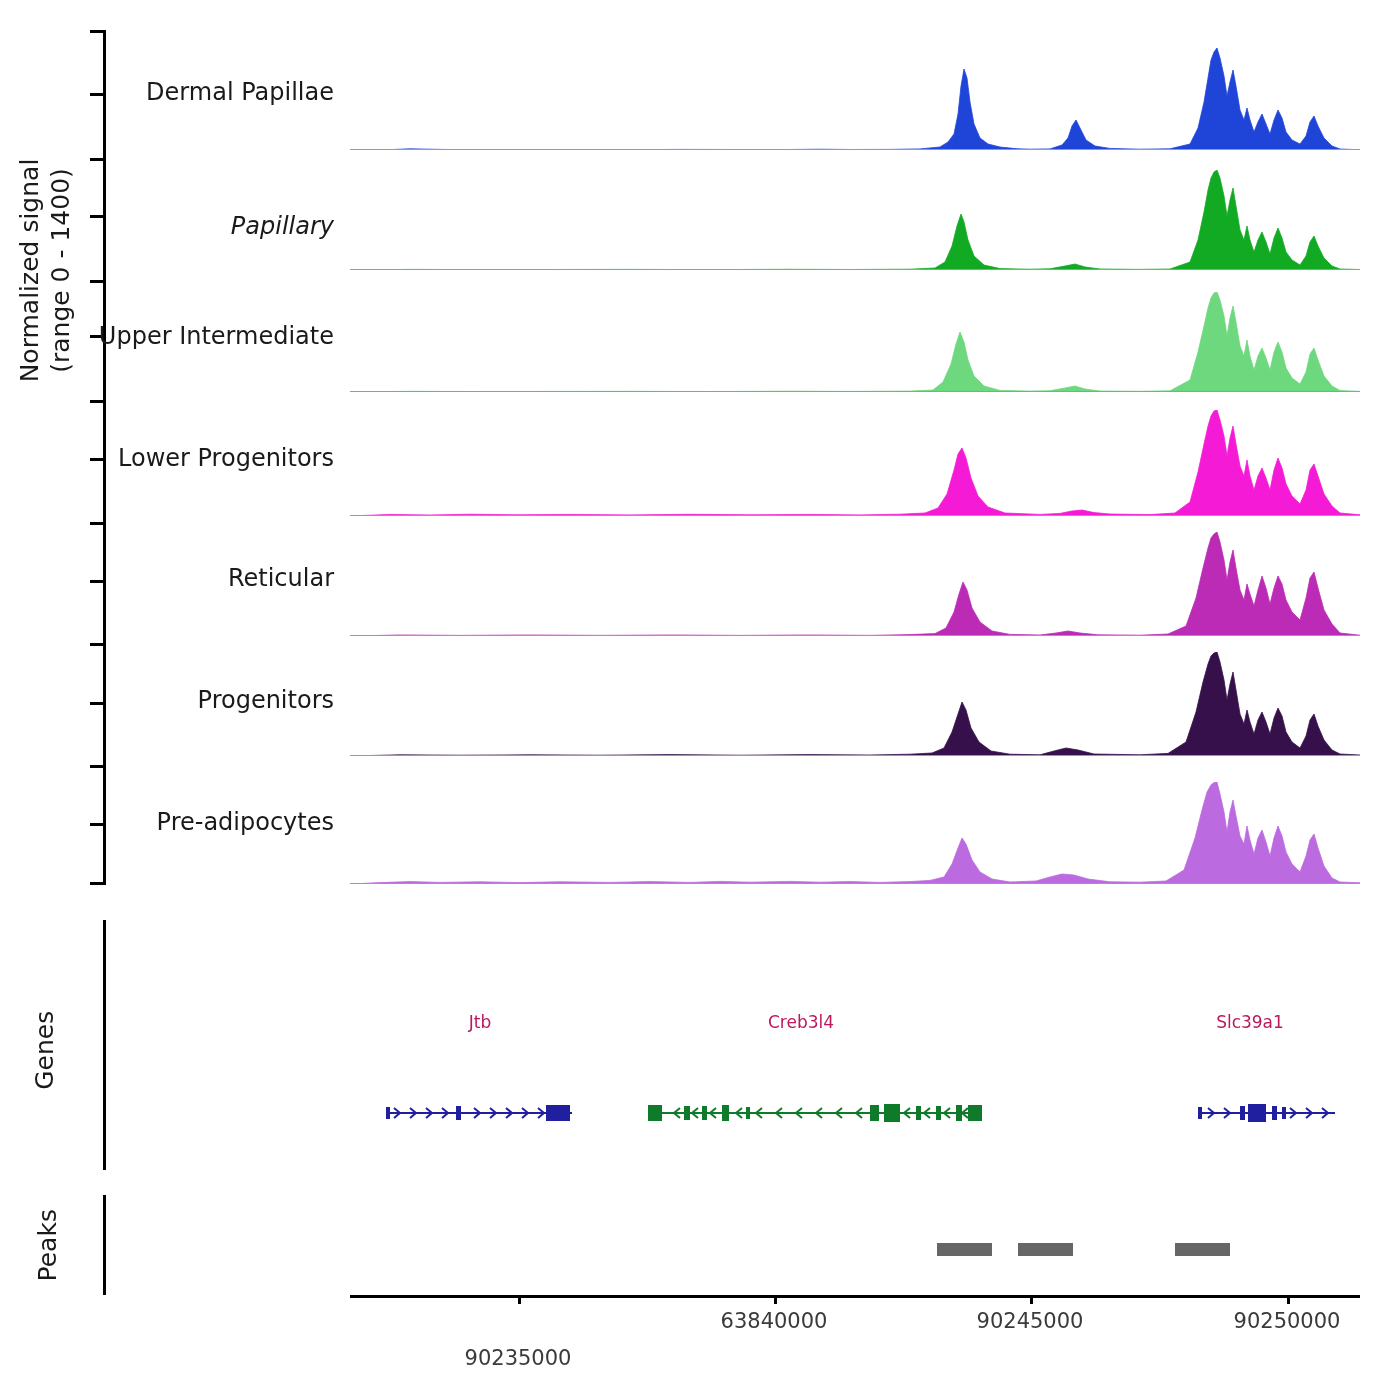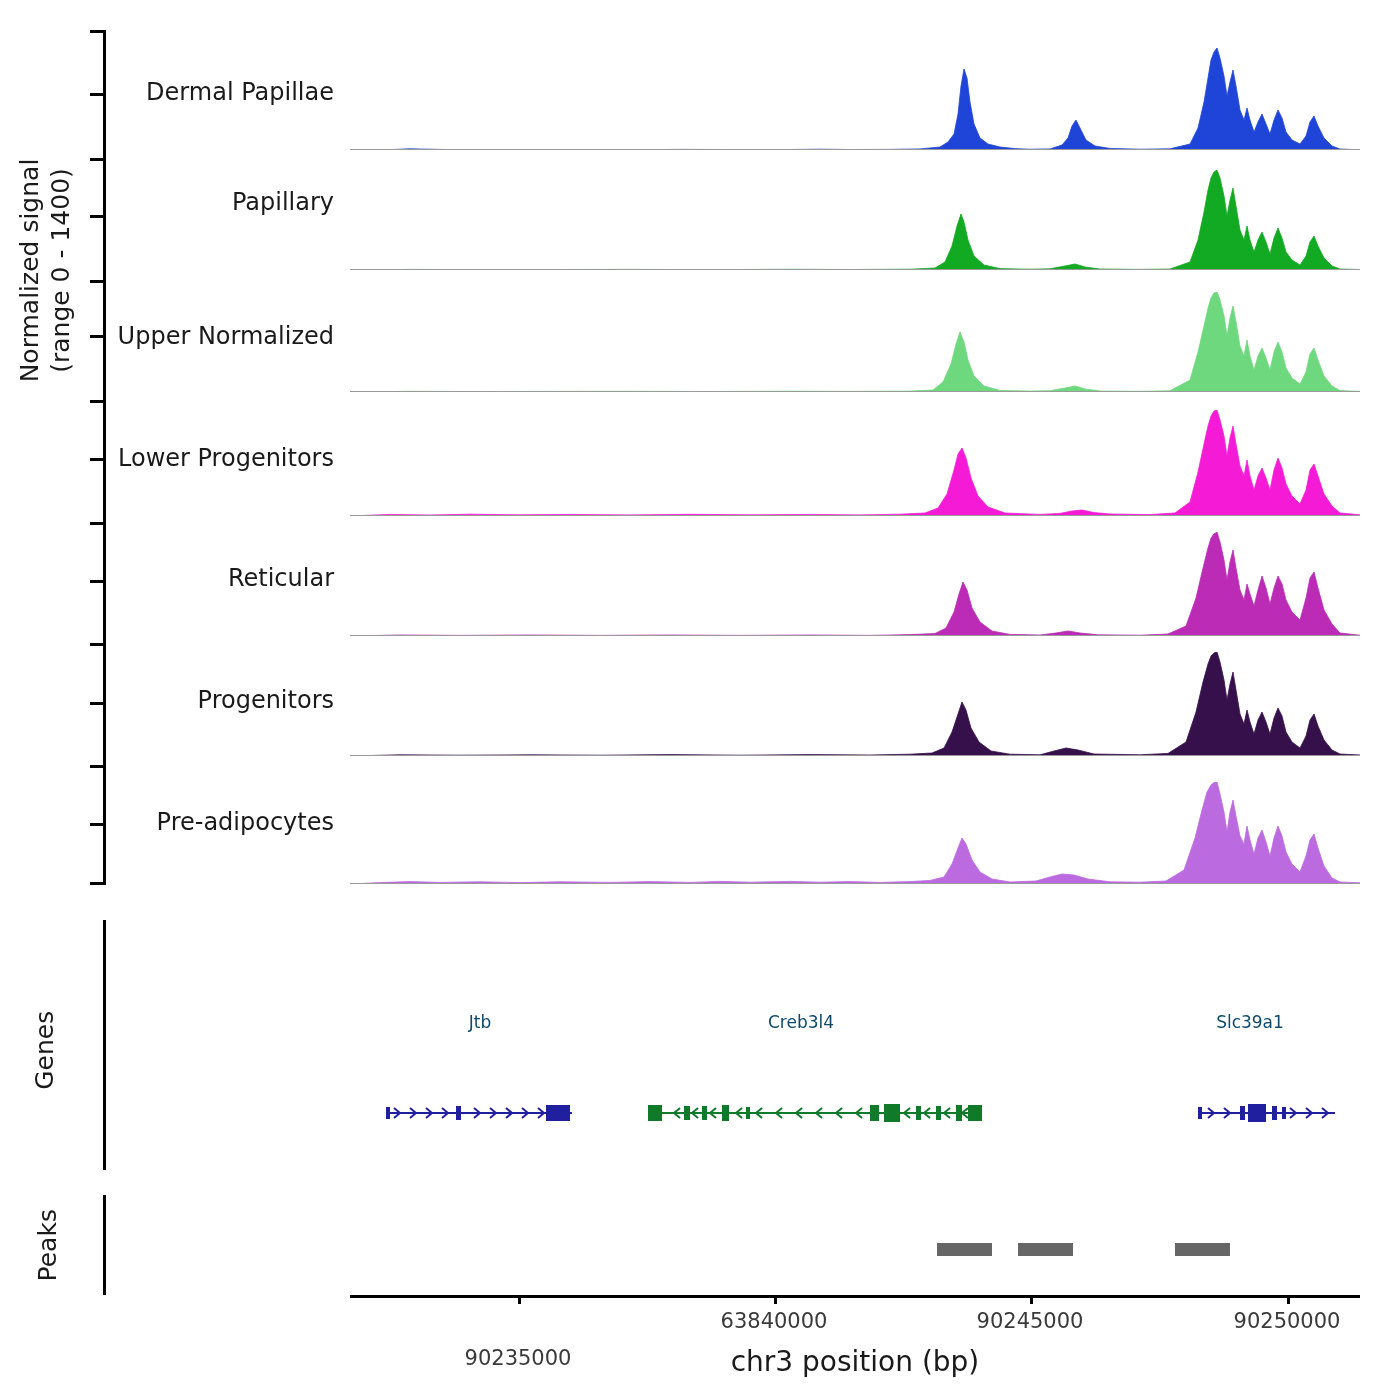--- a/index.html
+++ b/index.html
@@ -33,21 +33,21 @@
     position:absolute;
     right:1066px;
     font-size:24px;
     color:#1a1a1a;
     white-space:nowrap;
     text-align:right;
   }
 
   
   .gene-row{position:absolute;left:350px;width:1010px;height:30px;}
-  .genelabel{position:absolute;font-size:17px;color:#0c4a6e;white-space:nowrap;text-align:center;}
+  .genelabel{position:absolute;font-size:17px;color:#be185d;white-space:nowrap;text-align:center;}
 
   
   .peak{position:absolute;height:13px;background:#666666;}
 
   
   .xaxis{position:absolute;left:350px;top:1295px;width:1010px;height:3px;background:#000;}
   .xtick{position:absolute;top:1295px;width:3px;height:9px;background:#000;}
   .xticklabel{position:absolute;top:1309px;font-size:21px;color:#3a3a3a;text-align:center;white-space:nowrap;}
   .xtitle{position:absolute;top:1345px;left:350px;width:1010px;text-align:center;font-size:28px;color:#1a1a1a;}
 </style>
@@ -92,29 +92,29 @@
   <div class="spine" style="left:103px; top:1195px; height:100px;"></div>
 
   <div class="tracklabel" style="top:78px;">Dermal Papillae</div>
   <div class="track" style="top:48px;height:102px;">
     <svg width="1010" height="102" viewBox="0 0 1010 102" preserveAspectRatio="none">
       <path d="M0,102 L40,101.6 L60,100.8 L90,101.4 L120,101.8 L180,101.6 L240,101.5 L280,101.7 L330,101.4 L380,101.5 L430,101.6 L470,101.2 L500,101.5 L540,101.4 L570,100.9 L590,99 L598,94 L604,86 L608,66 L611,38 L614,21 L617,30 L620,54 L624,76 L630,90 L638,96 L650,99 L665,100.6 L680,101.2 L700,100.9 L712,97 L718,90 L722,78 L726,72 L730,80 L736,92 L745,98 L760,100.4 L790,101.2 L820,100.8 L840,96 L848,80 L854,54 L858,30 L861,12 L864,4 L867,0 L870,10 L874,28 L877,48 L880,34 L883,22 L886,38 L890,62 L894,72 L897,60 L900,72 L904,84 L908,74 L912,66 L916,76 L920,86 L924,72 L928,62 L932,70 L936,84 L942,92 L950,96 L956,88 L960,74 L964,68 L968,78 L974,90 L982,98 L990,101 L1010,101.8 L1010,102 Z" fill="#1f45d8" stroke="#1f45d8" stroke-width="0.8"></path>
     </svg>
     <div class="baseline"></div>
   </div>
 
-  <div class="tracklabel" style="top:188px;">Papillary</div>
+  <div class="tracklabel" style="top:212px;font-style:italic;">Papillary</div>
   <div class="track" style="top:170px;height:100px;">
     <svg width="1010" height="100" viewBox="0 0 1010 100" preserveAspectRatio="none">
       <path d="M0,100 L60,99.4 L120,99.6 L200,99.5 L280,99.4 L360,99.6 L440,99.3 L500,99.5 L560,99.2 L585,98 L595,92 L602,76 L607,56 L611,44 L614,52 L618,70 L624,86 L634,95 L650,98.6 L680,99.2 L700,98.8 L715,96 L725,94 L735,97 L750,99 L790,99.4 L820,99 L840,92 L848,70 L854,42 L858,20 L861,8 L864,2 L867,0 L870,8 L874,26 L877,46 L880,30 L883,18 L886,36 L890,60 L894,70 L897,56 L900,70 L904,82 L908,70 L912,62 L916,72 L920,84 L924,68 L928,58 L932,68 L936,82 L942,90 L950,95 L956,86 L960,72 L964,66 L968,76 L974,88 L982,96 L990,99 L1010,99.5 L1010,100 Z" fill="#11aa22" stroke="#11aa22" stroke-width="0.8"></path>
     </svg>
     <div class="baseline"></div>
   </div>
 
-  <div class="tracklabel" style="top:322px;">Upper Normalized</div>
+  <div class="tracklabel" style="top:322px;">Upper Intermediate</div>
   <div class="track" style="top:292px;height:100px;">
     <svg width="1010" height="100" viewBox="0 0 1010 100" preserveAspectRatio="none">
       <path d="M0,100 L60,99.3 L120,99.5 L200,99.4 L280,99.3 L360,99.5 L440,99.2 L500,99.4 L560,99.1 L583,98 L593,90 L601,72 L606,52 L610,40 L614,50 L618,68 L624,84 L634,94 L650,98.4 L680,99.1 L700,98.7 L715,96 L725,94 L735,97 L750,99 L790,99.3 L820,98.8 L840,88 L848,60 L854,34 L858,16 L861,6 L864,1 L867,0 L870,8 L874,24 L877,44 L880,26 L883,14 L886,30 L890,54 L894,64 L897,48 L900,64 L904,78 L908,64 L912,56 L916,66 L920,78 L924,60 L928,50 L932,60 L936,76 L942,86 L950,92 L956,80 L960,62 L964,56 L968,68 L974,84 L982,94 L990,98.5 L1010,99.4 L1010,100 Z" fill="#6ed87e" stroke="#6ed87e" stroke-width="0.8"></path>
     </svg>
     <div class="baseline"></div>
   </div>
 
   <div class="tracklabel" style="top:444px;">Lower Progenitors</div>
   <div class="track" style="top:410px;height:106px;">
     <svg width="1010" height="106" viewBox="0 0 1010 106" preserveAspectRatio="none">
@@ -230,14 +230,13 @@
   <div class="xtick" style="left:518px;"></div>
   <div class="xtick" style="left:774px;"></div>
   <div class="xtick" style="left:1030px;"></div>
   <div class="xtick" style="left:1287px;"></div>
 
   <div class="xticklabel" style="left:418px; width:200px;margin-top:37px;">90235000</div>
   <div class="xticklabel" style="left:674px; width:200px;">63840000</div>
   <div class="xticklabel" style="left:930px; width:200px;">90245000</div>
   <div class="xticklabel" style="left:1187px; width:200px;">90250000</div>
 
-  <div class="xtitle">chr3 position (bp)</div>
 </div>
 
 </body></html>

